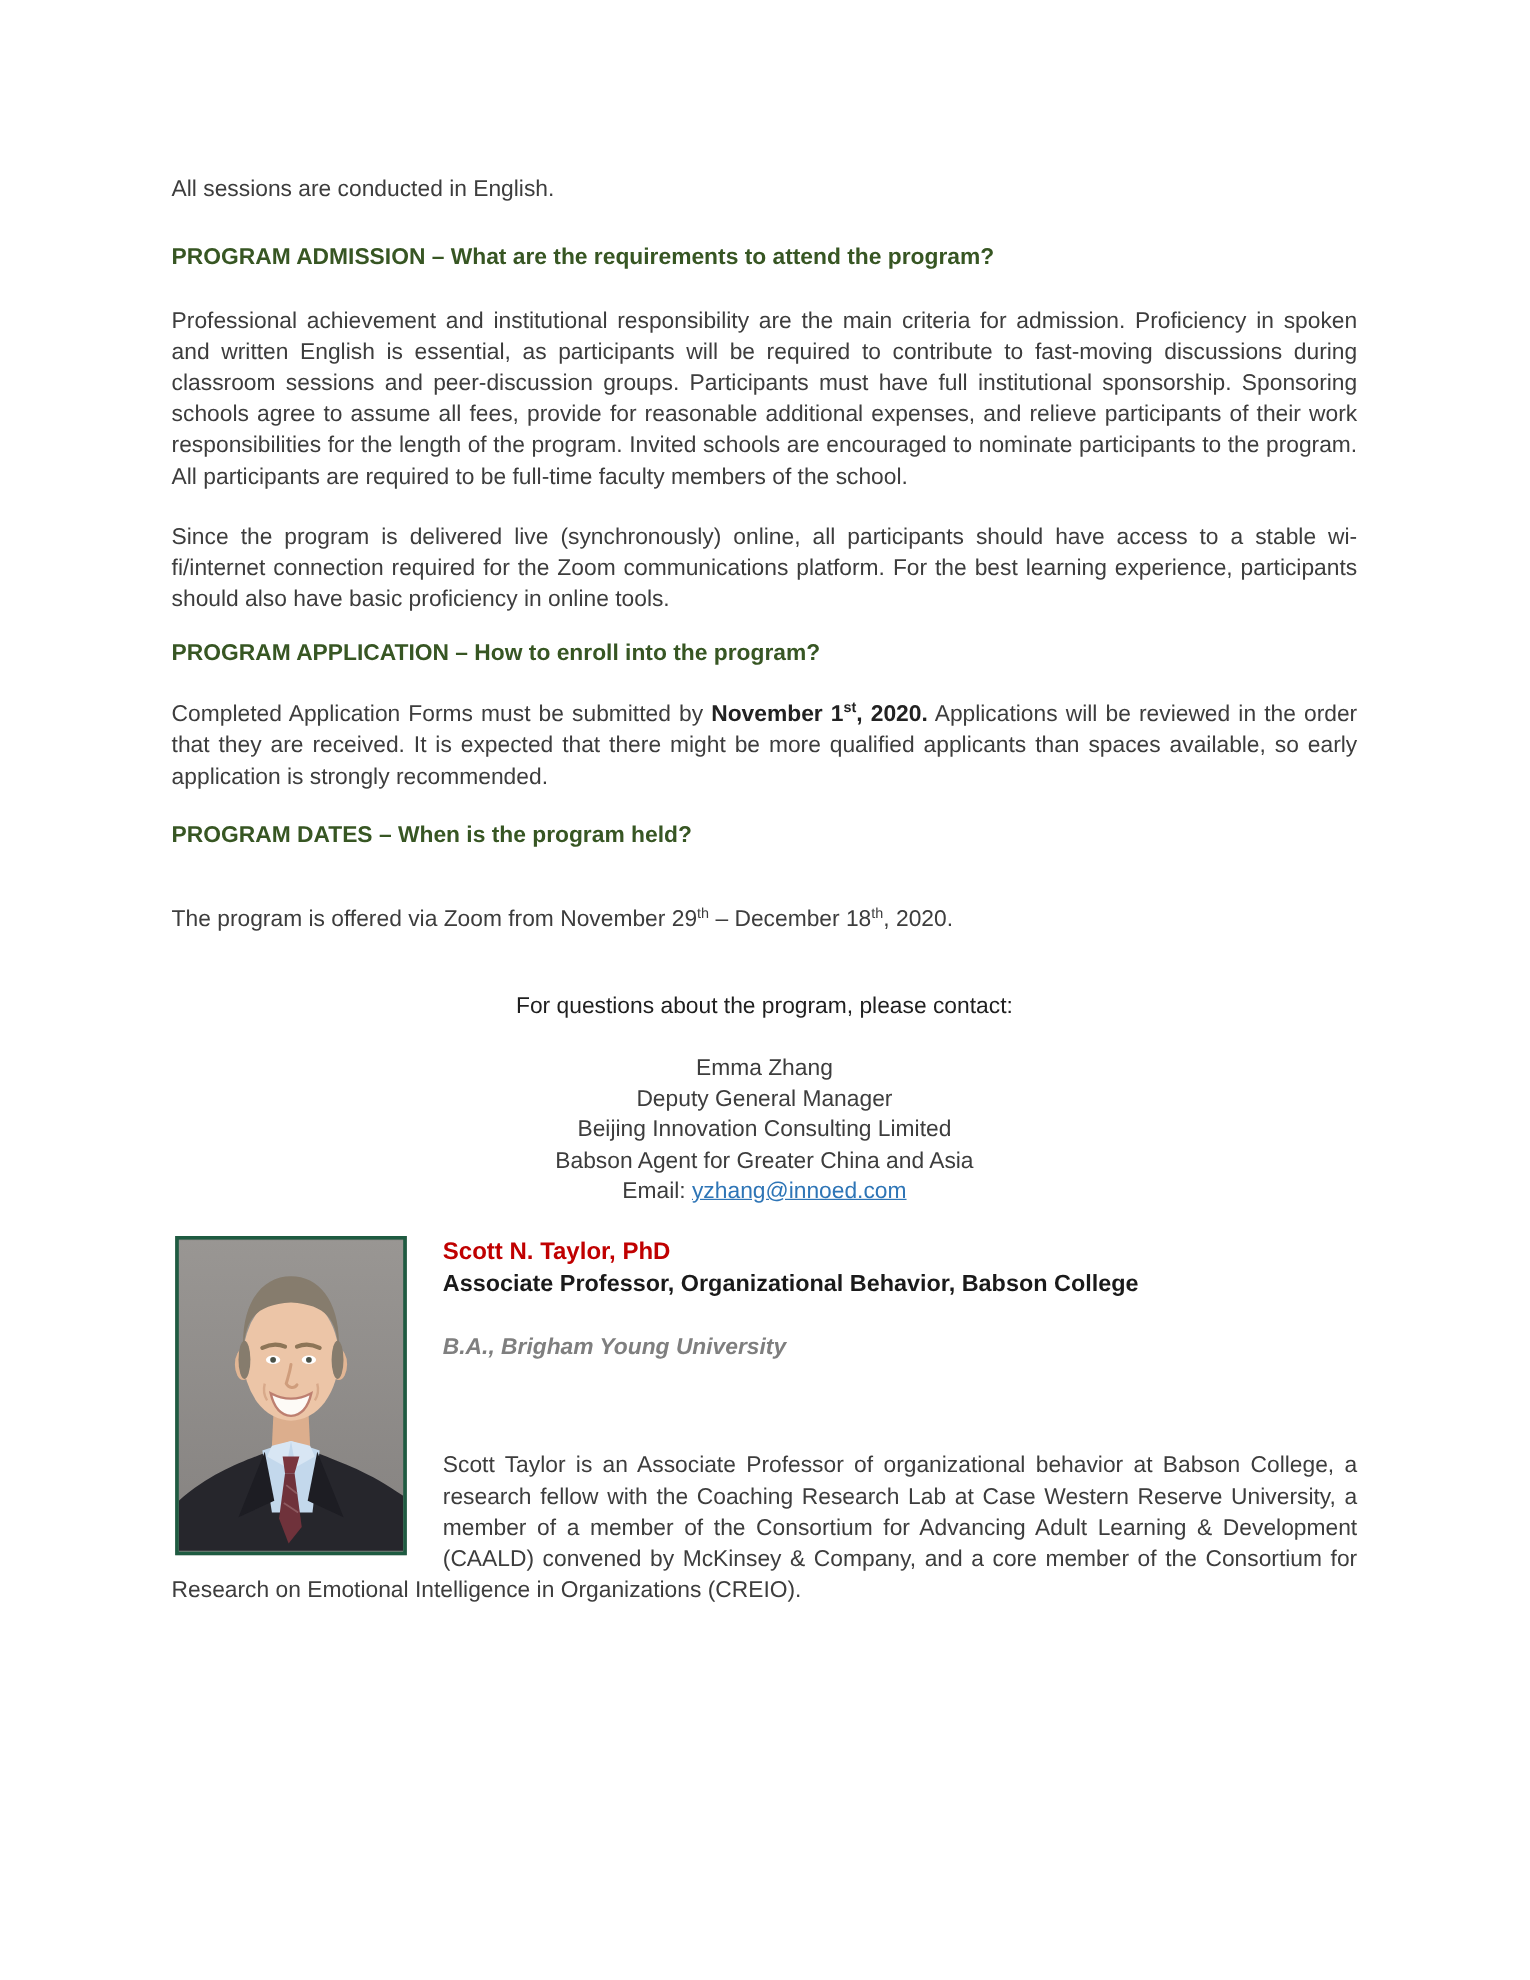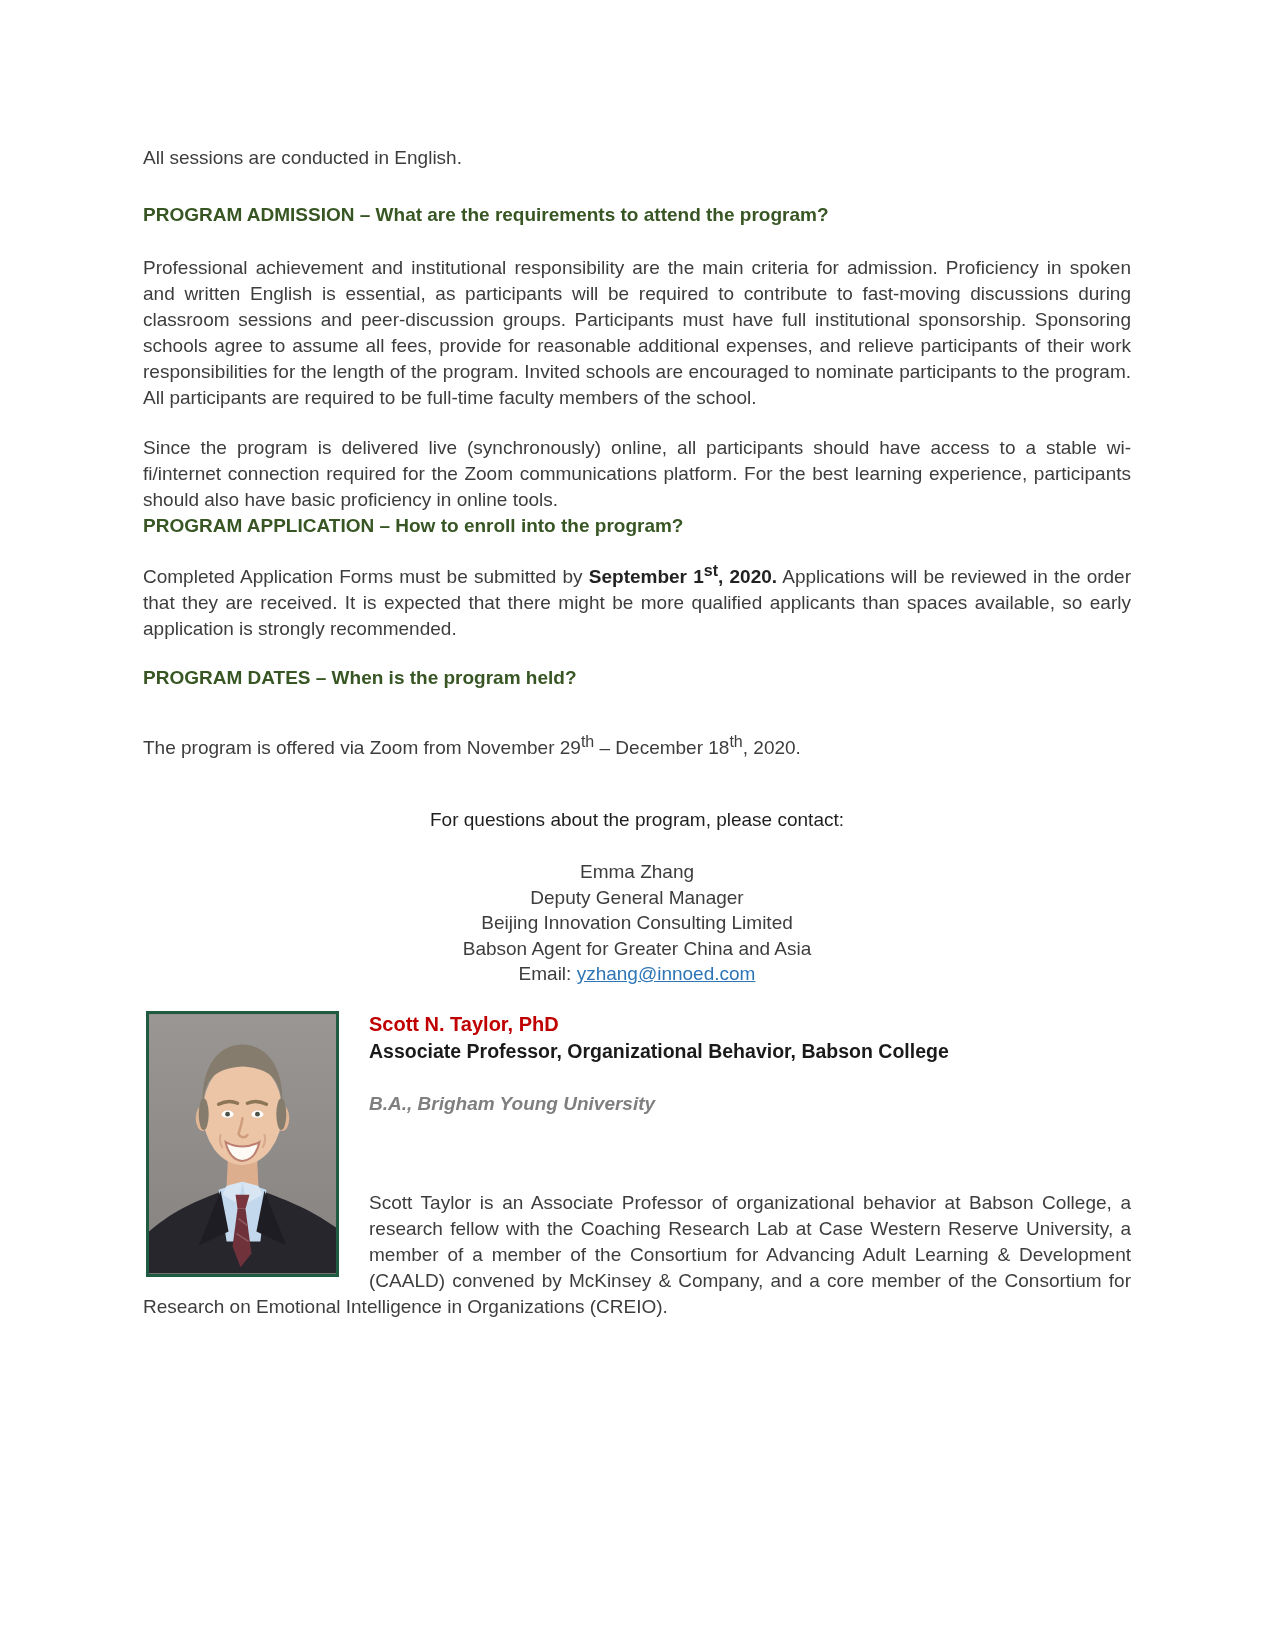--- a/index.html
+++ b/index.html
@@ -9,26 +9,26 @@
     font-family:"Liberation Sans",sans-serif;
     font-size:19px;line-height:26px;color:#3d3d3d;
     background:#ffffff;position:relative;overflow:hidden;
   }
   p{margin:0;}
   .just{text-align:justify;}
   .heading{font-weight:700;color:#375623;font-size:19px;line-height:26px;margin:0;}
   #h-admission{margin-top:31px;}
   #p-admission{margin-top:27px;}
   #p-online{margin-top:24px;}
-  #h-application{}
+  #h-application{margin-top:19px;}
   #p-application{margin-top:25px;}
   #h-dates{margin-top:23px;}
   #p-dates{margin-top:44px;}
   .bold-dark{font-weight:700;color:#222;}
-  sup{font-size:16px;line-height:0;vertical-align:super;}
+  sup{font-size:12px;line-height:0;vertical-align:super;}
   #contact-heading{margin-top:46px;text-align:center;font-weight:400;color:#1f1f1f;}
   #contact-block{margin-top:26px;text-align:center;line-height:25.5px;}
   .link{color:#2e75b6;text-decoration:underline;cursor:pointer;}
   #h-faculty{margin-top:75px;}
   .faculty{margin-top:24px;}
   .photo{
     float:left;width:187px;height:260px;border:3px solid #1e5b41;
     margin:0 30px 0 3px;box-sizing:content-box;overflow:hidden;background:#8e8b88;
   }
   .f-name{font-size:20px;font-weight:700;color:#c00000;line-height:26px;}
@@ -43,21 +43,21 @@
 <div class="page">
 
   <p>All sessions are conducted in English.</p>
 
   <h2 class="heading" id="h-admission">PROGRAM ADMISSION – What are the requirements to attend the program?</h2>
   <p class="just" id="p-admission">Professional achievement and institutional responsibility are the main criteria for admission. Proficiency in spoken and written English is essential, as participants will be required to contribute to fast-moving discussions during classroom sessions and peer-discussion groups. Participants must have full institutional sponsorship. Sponsoring schools agree to assume all fees, provide for reasonable additional expenses, and relieve participants of their work responsibilities for the length of the program. Invited schools are encouraged to nominate participants to the program. All participants are required to be full-time faculty members of the school.</p>
 
   <p class="just" id="p-online">Since the program is delivered live (synchronously) online, all participants should have access to a stable wi-fi/internet connection required for the Zoom communications platform. For the best learning experience, participants should also have basic proficiency in online tools.</p>
 
   <h2 class="heading" id="h-application">PROGRAM APPLICATION – How to enroll into the program?</h2>
-  <p class="just" id="p-application"><span>Completed Application Forms must be submitted by </span><span class="bold-dark"><span>September 1</span><sup>st</sup><span>, 2020.</span></span><span> Applications will be reviewed in the order that they are received. It is expected that there might be more qualified applicants than spaces available, so early application is strongly recommended.</span></p>
+  <p class="just" id="p-application"><span>Completed Application Forms must be submitted by </span><span class="bold-dark"><span>November 1</span><sup>st</sup><span>, 2020.</span></span><span> Applications will be reviewed in the order that they are received. It is expected that there might be more qualified applicants than spaces available, so early application is strongly recommended.</span></p>
 
   <h2 class="heading" id="h-dates">PROGRAM DATES – When is the program held?</h2>
   <p id="p-dates"><span>The program is offered via Zoom from November 29</span><sup>th</sup><span> – December 18</span><sup>th</sup><span>, 2020.</span></p>
 
   <p id="contact-heading">For questions about the program, please contact:</p>
 
   <div id="contact-block">
     <div>Emma Zhang</div>
     <div>Deputy General Manager</div>
     <div>Beijing Innovation Consulting Limited</div>

